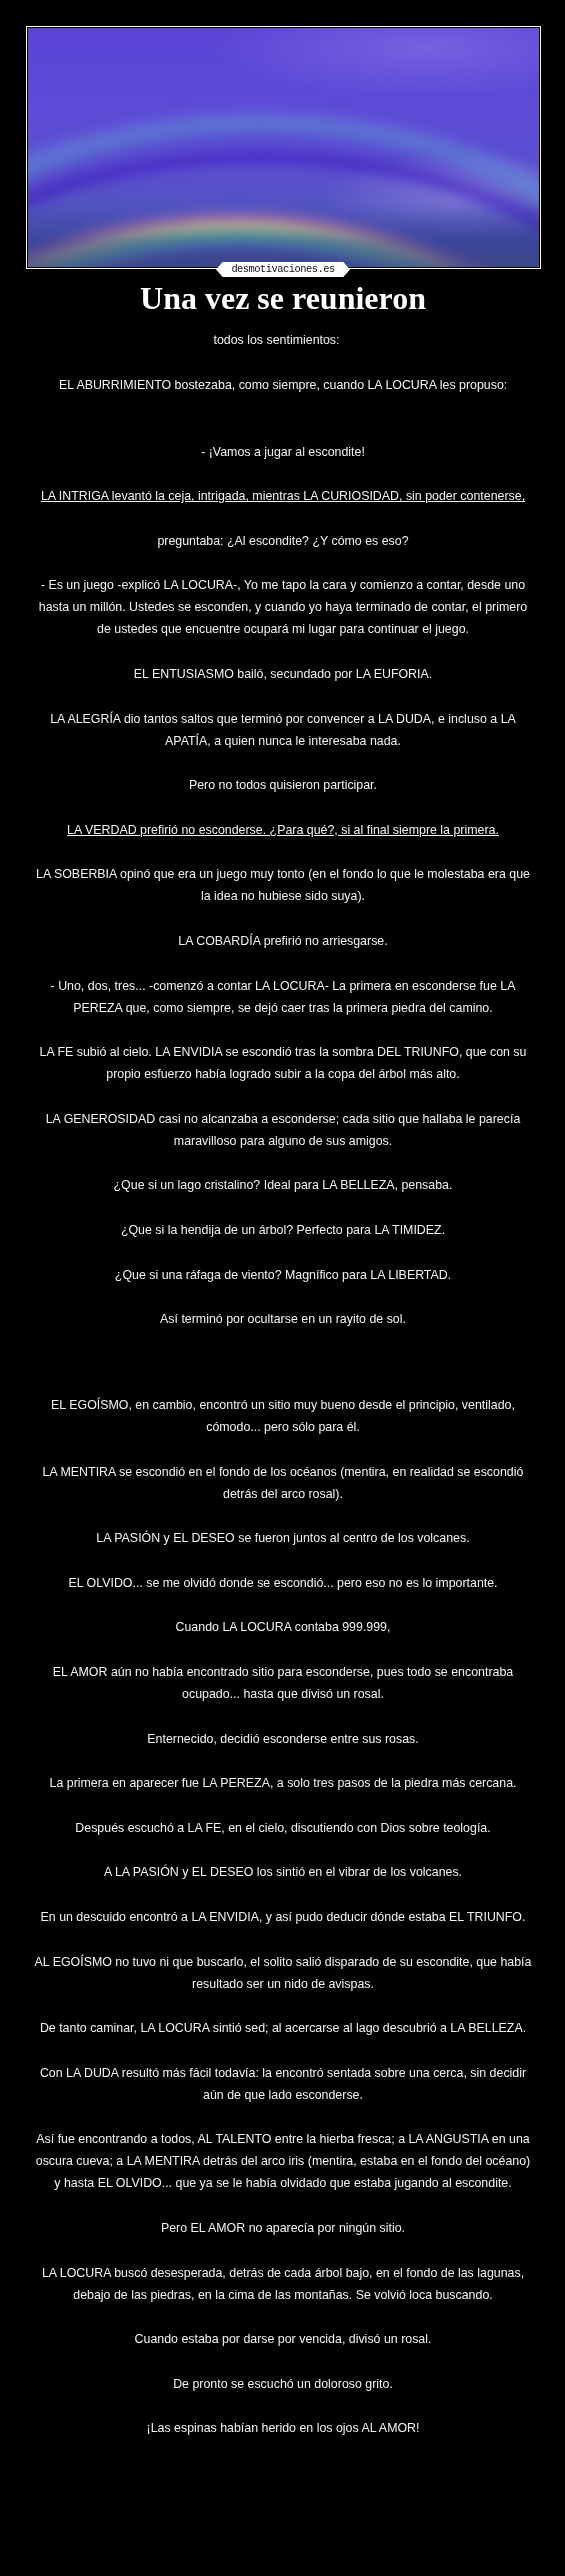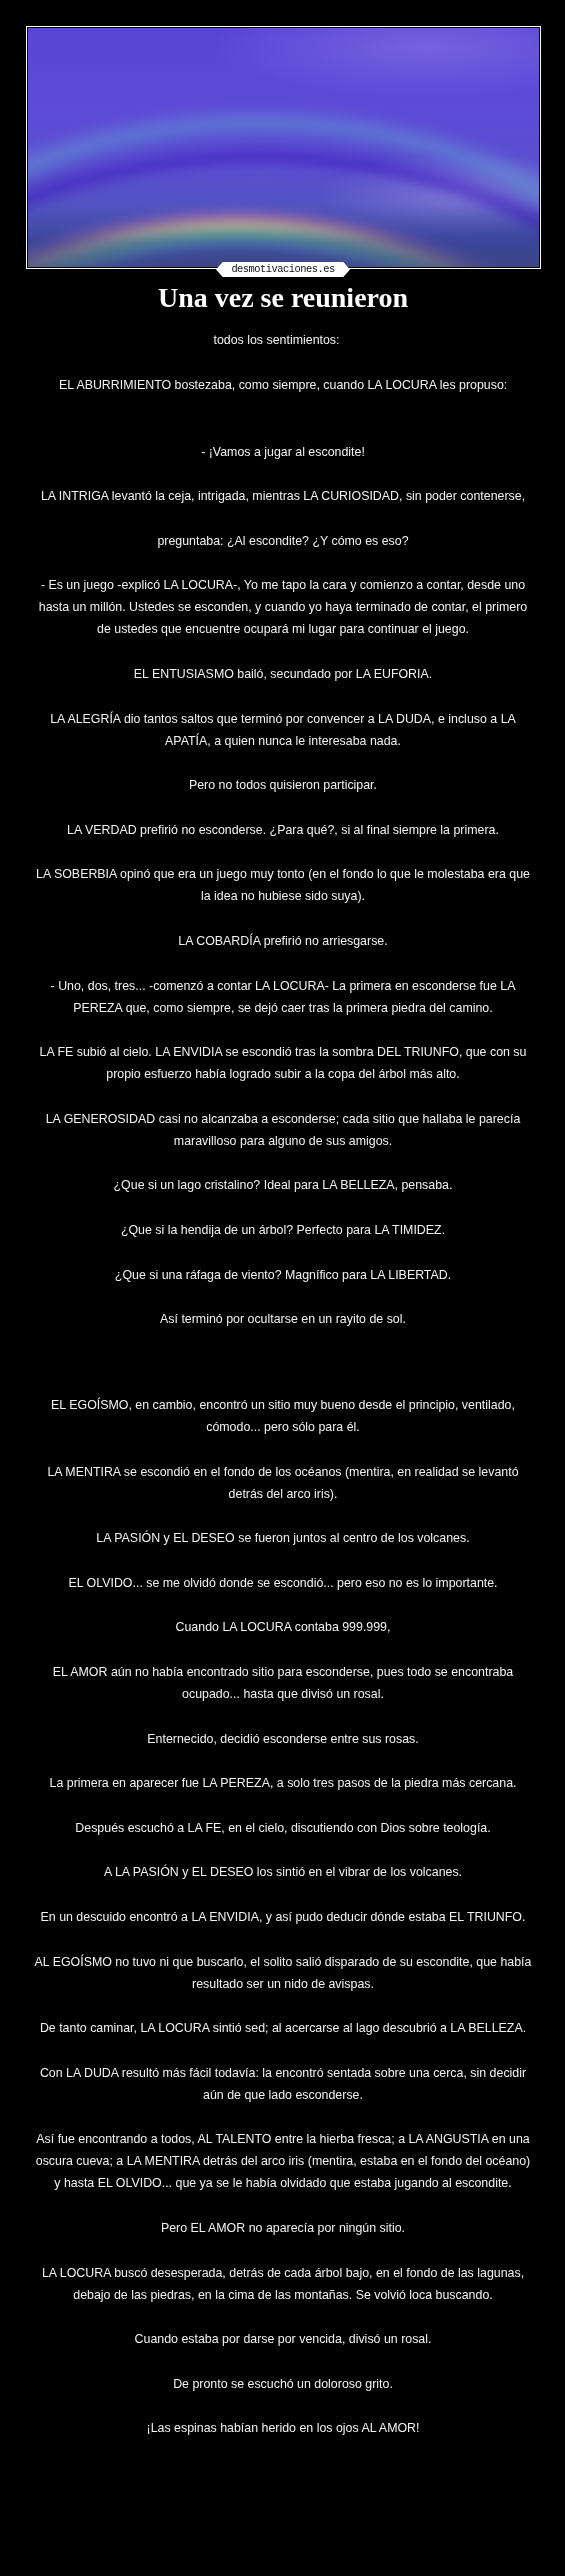--- a/index.html
+++ b/index.html
@@ -107,21 +107,21 @@
     }
 
     
     .title {
       position: absolute;
       left: 0;
       width: 566px;
       top: 279px;
       text-align: center;
       font-family: "Liberation Serif", "DejaVu Serif", serif;
-      font-size: 28px;
+      font-size: 32px;
       line-height: 38px;
       color: #fff;
     }
 
     
     .story {
       position: absolute;
       left: 0;
       top: 329px;
       width: 566px;
@@ -138,21 +138,21 @@
     }
     .story .p.first { margin-bottom: 22.6px; padding-left: 20px; }
     .story .p.overflow {
       padding: 0;
       white-space: nowrap;
       width: 601px;
       margin-left: -17.4px;
       margin-bottom: 45px;
     }
     .story .p.gap-large { margin-bottom: 64px; }
-    .story .p.narrow { padding: 0 28px; }
+    .story .p.narrow { padding: 0 28px; text-decoration: underline; }
   </style>
 </head>
 <body>
 
 <div class="frame">
   <div class="picture">
     <div class="bow2"></div>
     <div class="bow2-dark"></div>
     <div class="bow"></div>
     <div class="haze"></div>
@@ -177,21 +177,21 @@
   <span class="p">LA SOBERBIA opinó que era un juego muy tonto (en el fondo lo que le molestaba era que la idea no hubiese sido suya).</span>
   <span class="p">LA COBARDÍA prefirió no arriesgarse.</span>
   <span class="p">- Uno, dos, tres... -comenzó a contar LA LOCURA- La primera en esconderse fue LA PEREZA que, como siempre, se dejó caer tras la primera piedra del camino.</span>
   <span class="p">LA FE subió al cielo. LA ENVIDIA se escondió tras la sombra DEL TRIUNFO, que con su propio esfuerzo había logrado subir a la copa del árbol más alto.</span>
   <span class="p">LA GENEROSIDAD casi no alcanzaba a esconderse; cada sitio que hallaba le parecía maravilloso para alguno de sus amigos.</span>
   <span class="p">¿Que si un lago cristalino? Ideal para LA BELLEZA, pensaba.</span>
   <span class="p">¿Que si la hendija de un árbol? Perfecto para LA TIMIDEZ.</span>
   <span class="p">¿Que si una ráfaga de viento? Magnífico para LA LIBERTAD.</span>
   <span class="p gap-large">Así terminó por ocultarse en un rayito de sol.</span>
   <span class="p">EL EGOÍSMO, en cambio, encontró un sitio muy bueno desde el principio, ventilado, cómodo... pero sólo para él.</span>
-  <span class="p">LA MENTIRA se escondió en el fondo de los océanos (mentira, en realidad se levantó detrás del arco iris).</span>
+  <span class="p">LA MENTIRA se escondió en el fondo de los océanos (mentira, en realidad se escondió detrás del arco rosal).</span>
   <span class="p">LA PASIÓN y EL DESEO se fueron juntos al centro de los volcanes.</span>
   <span class="p">EL OLVIDO... se me olvidó donde se escondió... pero eso no es lo importante.</span>
   <span class="p">Cuando LA LOCURA contaba 999.999,</span>
   <span class="p">EL AMOR aún no había encontrado sitio para esconderse, pues todo se encontraba ocupado... hasta que divisó un rosal.</span>
   <span class="p">Enternecido, decidió esconderse entre sus rosas.</span>
   <span class="p">La primera en aparecer fue LA PEREZA, a solo tres pasos de la piedra más cercana.</span>
   <span class="p">Después escuchó a LA FE, en el cielo, discutiendo con Dios sobre teología.</span>
   <span class="p">A LA PASIÓN y EL DESEO los sintió en el vibrar de los volcanes.</span>
   <span class="p">En un descuido encontró a LA ENVIDIA, y así pudo deducir dónde estaba EL TRIUNFO.</span>
   <span class="p">AL EGOÍSMO no tuvo ni que buscarlo, el solito salió disparado de su escondite, que había resultado ser un nido de avispas.</span>

